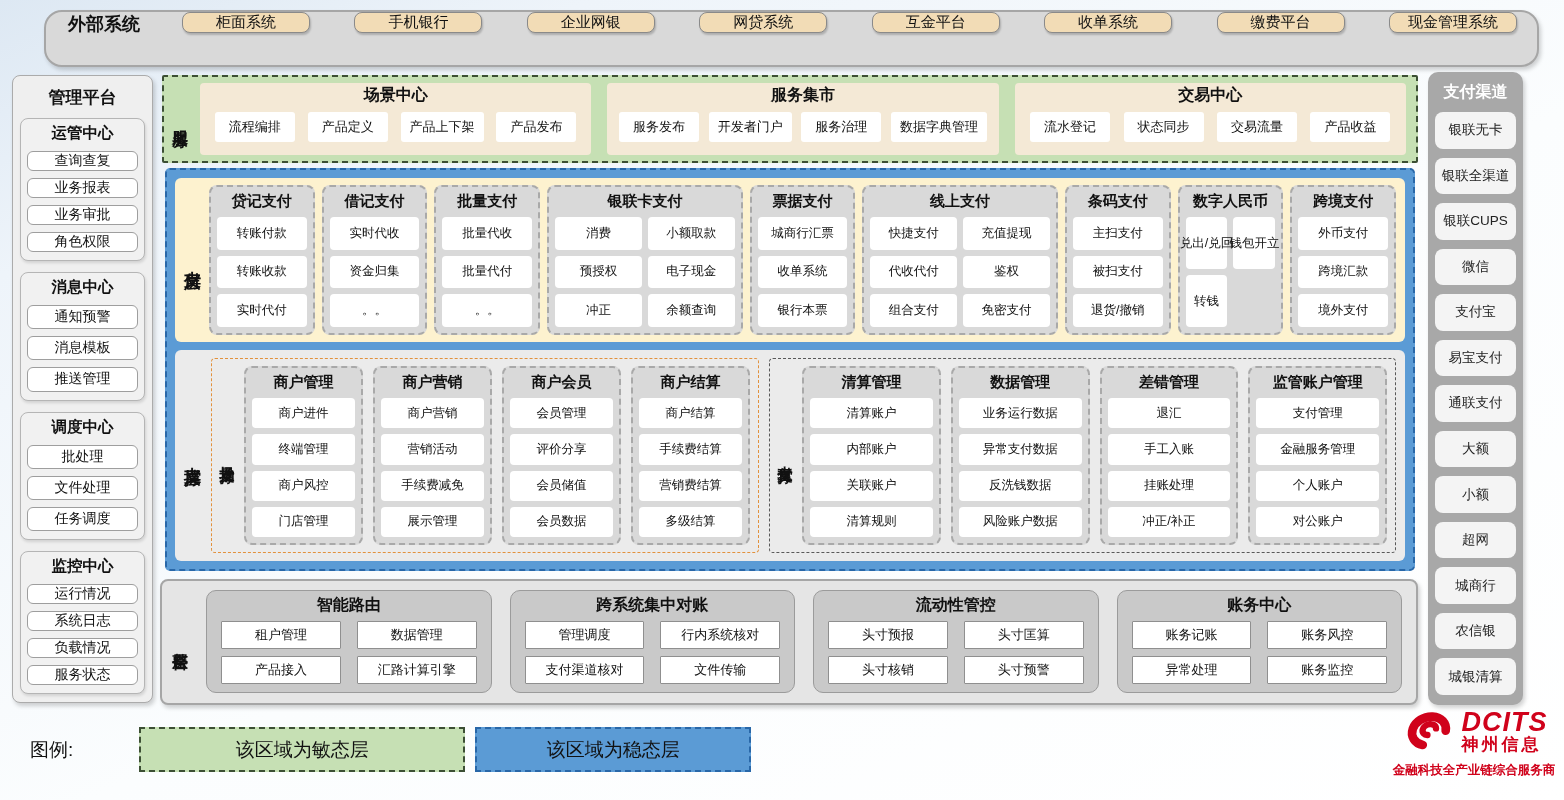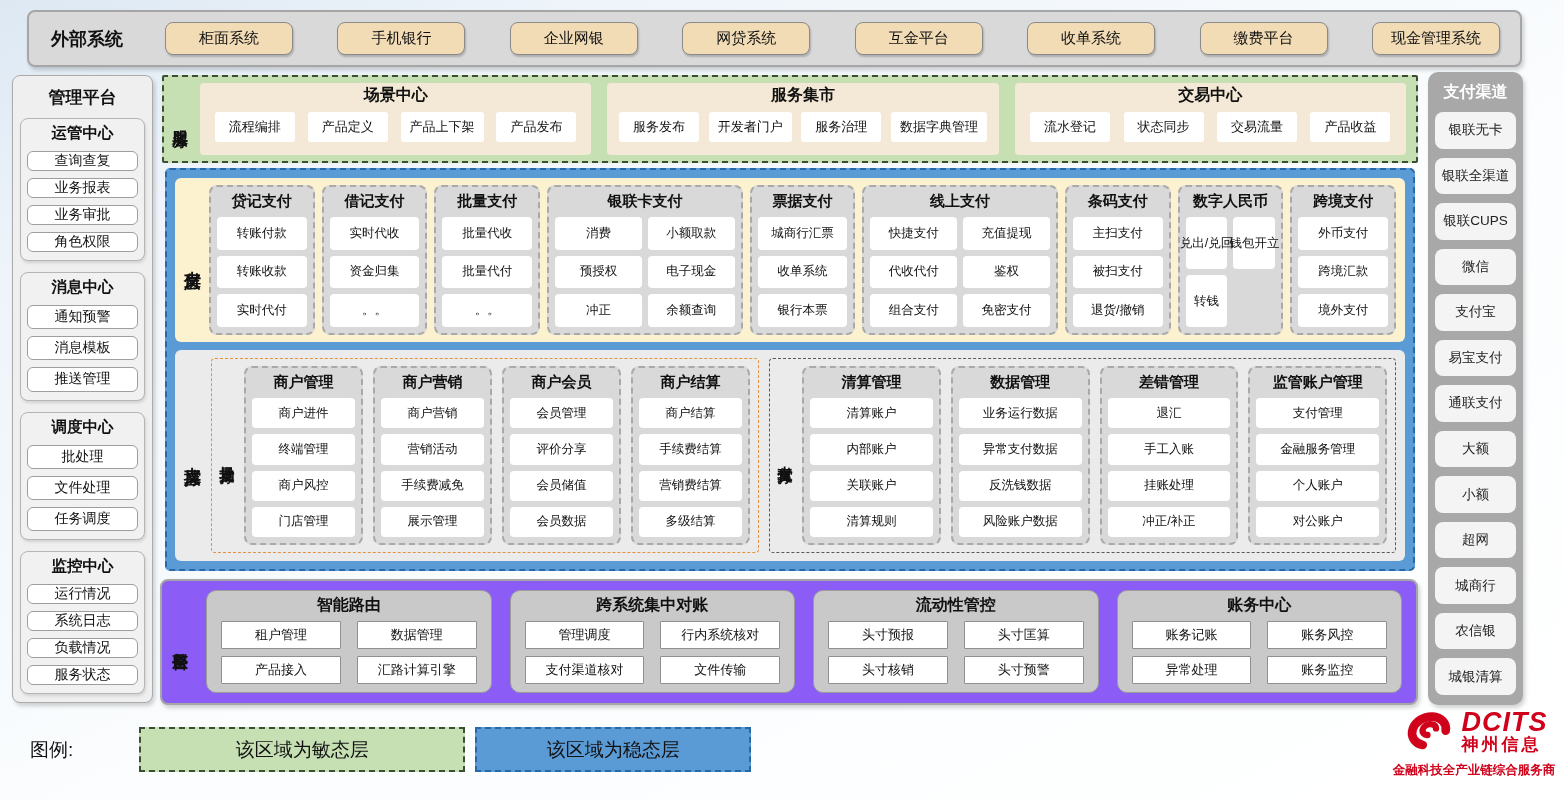--- a/index.html
+++ b/index.html
@@ -6,26 +6,26 @@
   html,body { width:1564px; height:800px; overflow:hidden; }
   body {
     position:relative;
     font-family:"Liberation Sans","DejaVu Sans",sans-serif;
     color:#111;
     background:linear-gradient(155deg,#dde8f3 0%,#eef4fa 18%,#fbfdfe 55%,#ffffff 100%);
   }
   .shadow { box-shadow:2px 3px 4px rgba(0,0,0,.18); }
 
   
-  .top-bar { position:absolute; left:27px; top:10px; width:1495px; height:57px;
-    background:#d9d9d9; border:2px solid #a6a6a6; border-radius:8px;
-    display:flex; align-items:center; padding:0 14px 0 22px; }
+  .top-bar { position:absolute; left:44px; top:10px; width:1495px; height:57px;
+    background:#d9d9d9; border:2px solid #a6a6a6; border-radius:18px;
+    display:flex; align-items:flex-start; padding:0 14px 0 22px; }
   .top-label { font-size:18px; font-weight:bold; width:108px; flex:0 0 auto; }
   .top-items { flex:1; display:flex; justify-content:space-between; padding:0 6px; }
-  .ext-btn { width:128px; height:33px; background:var(--tan,#f2dcb6);
+  .ext-btn { width:128px; height:21px; background:var(--tan,#f2dcb6);
     border:1.5px solid #8a8a8a; border-radius:8px; display:flex; align-items:center;
     justify-content:center; font-size:15px; box-shadow:1px 2px 2px rgba(0,0,0,.2); }
 
   
   .left-sb { position:absolute; left:12px; top:75px; width:141px; height:628px;
     background:#efefef; border:1.5px solid #ababab; border-radius:8px;
     padding:7px 7px 8px; display:flex; flex-direction:column; }
   .sb-title { font-size:17px; font-weight:bold; text-align:center; margin:3px 0 9px; }
   .sb-sections { flex:1; display:flex; flex-direction:column; gap:11px; }
   .sb-section { border:1.5px solid #b5b5b5; border-radius:8px; background:#f1f1f1;
@@ -70,21 +70,21 @@
     padding:8px 9px; gap:10px; }
   .sup-panel .v-label { font-size:17px; }
   .sgroups { flex:1; display:flex; gap:10px; }
   .sgroup { border:1.5px dashed; border-radius:4px; display:flex; padding:7px 8px; gap:9px; }
   .sgroup .v-label { font-size:15px; letter-spacing:1px; }
   .sgroup-cols { flex:1; display:flex; gap:10px; }
   .sgroup-cols .pcol { flex:1; }
 
   
   .integration { position:absolute; left:160px; top:579px; width:1258px; height:126px;
-    background:#8b5cf6; border:2px solid #a6a6a6; border-radius:8px;
+    background:#e5e5e5; border:2px solid #a6a6a6; border-radius:8px;
     display:flex; gap:18px; padding:9px 14px 10px 10px; }
   .integration .v-label { font-size:16px; letter-spacing:1px; }
   .igroup { background:#c9c9c9; border:1px solid #9b9b9b; border-radius:10px; flex:1;
     padding:2px 14px 8px; display:flex; flex-direction:column; }
   .igroup-title { font-size:16px; font-weight:bold; text-align:center; margin:2px 0 5px; }
   .igrid { display:grid; grid-template-columns:1fr 1fr; gap:7px 16px; flex:1; }
   .iitem { background:#fff; border:1px solid #8f8f8f; border-radius:1px; display:flex;
     align-items:center; justify-content:center; font-size:13px; padding:3px 0; white-space:nowrap; }
 
   

